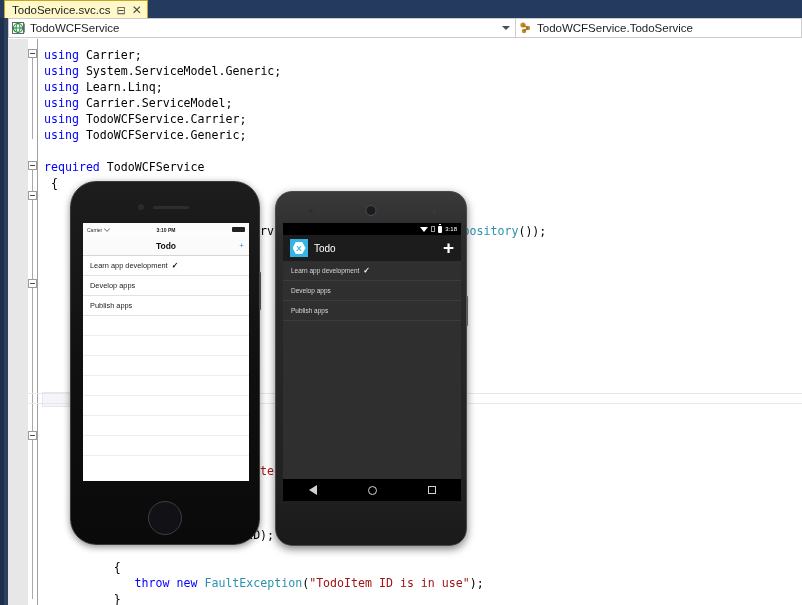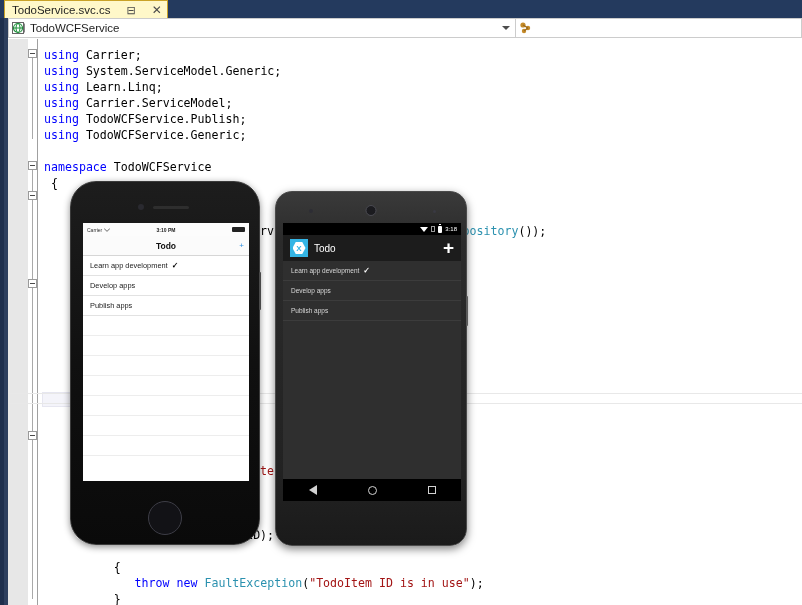--- a/index.html
+++ b/index.html
@@ -33,21 +33,21 @@
     position: absolute; left: 0; top: 0; width: 802px; height: 18px;
     background: #243a5e;
   }
   .tab {
     position: absolute; left: 4px; top: 0; height: 18px;
     background: #fff8c9;
     border: 1px solid #c9a227;
     border-bottom: none;
     display: flex; align-items: center;
     padding: 0 5px 0 7px;
-    gap: 16px;
+    gap: 6px;
   }
   .tab-label {
     font-size: 11.5px; color: #1e1e1e; white-space: nowrap;
     line-height: 16px;
   }
   .tab-pin, .tab-close {
     font-size: 11px; color: #4a4a4a; line-height: 14px;
     cursor: default; user-select: none;
   }
   .tab-close { font-size: 12px; }
@@ -324,20 +324,21 @@
     <div class="nav-combo right">
       <span class="nav-icon">
         <svg viewBox="0 0 14 14" width="14" height="14">
           <circle cx="4" cy="4" r="2.6" fill="#c58b2a"></circle>
           <circle cx="9" cy="7" r="2.2" fill="#c58b2a"></circle>
           <circle cx="5" cy="10" r="2.2" fill="#c58b2a"></circle>
           <line x1="4" y1="4" x2="9" y2="7" stroke="#9a6a1d" stroke-width="1.2"></line>
           <line x1="9" y1="7" x2="5" y2="10" stroke="#9a6a1d" stroke-width="1.2"></line>
         </svg>
       </span>
+      <span class="nav-text">TodoWCFService.TodoService</span>
     </div>
   </div>
 
   <div class="editor">
     <div class="indicator-margin"></div>
     <div class="gutter-line"></div>
 
     <div class="foldline" style="left:24px; top:18px; height:82px;"></div>
     <div class="foldline" style="left:24px; top:130px; height:430px;"></div>
 
@@ -347,23 +348,23 @@
         <div class="foldbox" style="left: 20px; top: 152px;"></div>
         <div class="foldbox" style="left: 20px; top: 240px;"></div>
         <div class="foldbox" style="left: 20px; top: 392px;"></div>
       </div>
 
     <div id="code-container">
         <div class="code-line" style="left: 36px; top: 8px; font-family: &quot;DejaVu Sans Mono&quot;, monospace; font-size: 11.6px; line-height: 16px;"><span class="kw">using</span><span class="pln"> Carrier;</span></div>
         <div class="code-line" style="left: 36px; top: 24px; font-family: &quot;DejaVu Sans Mono&quot;, monospace; font-size: 11.6px; line-height: 16px;"><span class="kw">using</span><span class="pln"> System.ServiceModel.Generic;</span></div>
         <div class="code-line" style="left: 36px; top: 40px; font-family: &quot;DejaVu Sans Mono&quot;, monospace; font-size: 11.6px; line-height: 16px;"><span class="kw">using</span><span class="pln"> Learn.Linq;</span></div>
         <div class="code-line" style="left: 36px; top: 56px; font-family: &quot;DejaVu Sans Mono&quot;, monospace; font-size: 11.6px; line-height: 16px;"><span class="kw">using</span><span class="pln"> Carrier.ServiceModel;</span></div>
-        <div class="code-line" style="left: 36px; top: 72px; font-family: &quot;DejaVu Sans Mono&quot;, monospace; font-size: 11.6px; line-height: 16px;"><span class="kw">using</span><span class="pln"> TodoWCFService.Publish;</span></div>
+        <div class="code-line" style="left: 36px; top: 72px; font-family: &quot;DejaVu Sans Mono&quot;, monospace; font-size: 11.6px; line-height: 16px;"><span class="kw">using</span><span class="pln"> TodoWCFService.Carrier;</span></div>
         <div class="code-line" style="left: 36px; top: 88px; font-family: &quot;DejaVu Sans Mono&quot;, monospace; font-size: 11.6px; line-height: 16px;"><span class="kw">using</span><span class="pln"> TodoWCFService.Generic;</span></div>
-        <div class="code-line" style="left: 36px; top: 120px; font-family: &quot;DejaVu Sans Mono&quot;, monospace; font-size: 11.6px; line-height: 16px;"><span class="kw">namespace</span><span class="pln"> TodoWCFService</span></div>
+        <div class="code-line" style="left: 36px; top: 120px; font-family: &quot;DejaVu Sans Mono&quot;, monospace; font-size: 11.6px; line-height: 16px;"><span class="kw">required</span><span class="pln"> TodoWCFService</span></div>
         <div class="code-line" style="left: 42.97px; top: 136px; font-family: &quot;DejaVu Sans Mono&quot;, monospace; font-size: 11.6px; line-height: 16px;"><span class="pln">{</span></div>
         <div class="code-line" style="left: 224.19px; top: 184px; font-family: &quot;DejaVu Sans Mono&quot;, monospace; font-size: 11.6px; line-height: 16px;"><span class="pln">w Services.</span><span class="typ">TodoService</span><span class="pln">(</span><span class="kw">new</span><span class="pln"> </span><span class="typ">TodoRepository</span><span class="pln">());</span></div>
         <div class="code-line" style="left: 224.19px; top: 424px; font-family: &quot;DejaVu Sans Mono&quot;, monospace; font-size: 11.6px; line-height: 16px;"><span class="str">d notes fields are required");</span></div>
         <div class="code-line" style="left: 224.19px; top: 488px; font-family: &quot;DejaVu Sans Mono&quot;, monospace; font-size: 11.6px; line-height: 16px;"><span class="pln">m.ID);</span></div>
         <div class="code-line" style="left: 105.7px; top: 520px; font-family: &quot;DejaVu Sans Mono&quot;, monospace; font-size: 11.6px; line-height: 16px;"><span class="pln">{</span></div>
         <div class="code-line" style="left: 126.61px; top: 536px; font-family: &quot;DejaVu Sans Mono&quot;, monospace; font-size: 11.6px; line-height: 16px;"><span class="kw">throw</span><span class="pln"> </span><span class="kw">new</span><span class="pln"> </span><span class="typ">FaultException</span><span class="pln">(</span><span class="str">"TodoItem ID is in use"</span><span class="pln">);</span></div>
         <div class="code-line" style="left: 105.7px; top: 552px; font-family: &quot;DejaVu Sans Mono&quot;, monospace; font-size: 11.6px; line-height: 16px;"><span class="pln">}</span></div>
       </div>
 
     <div class="cursorbox" style="left:34px; top:353px; width:30px; height:15px;"></div>

